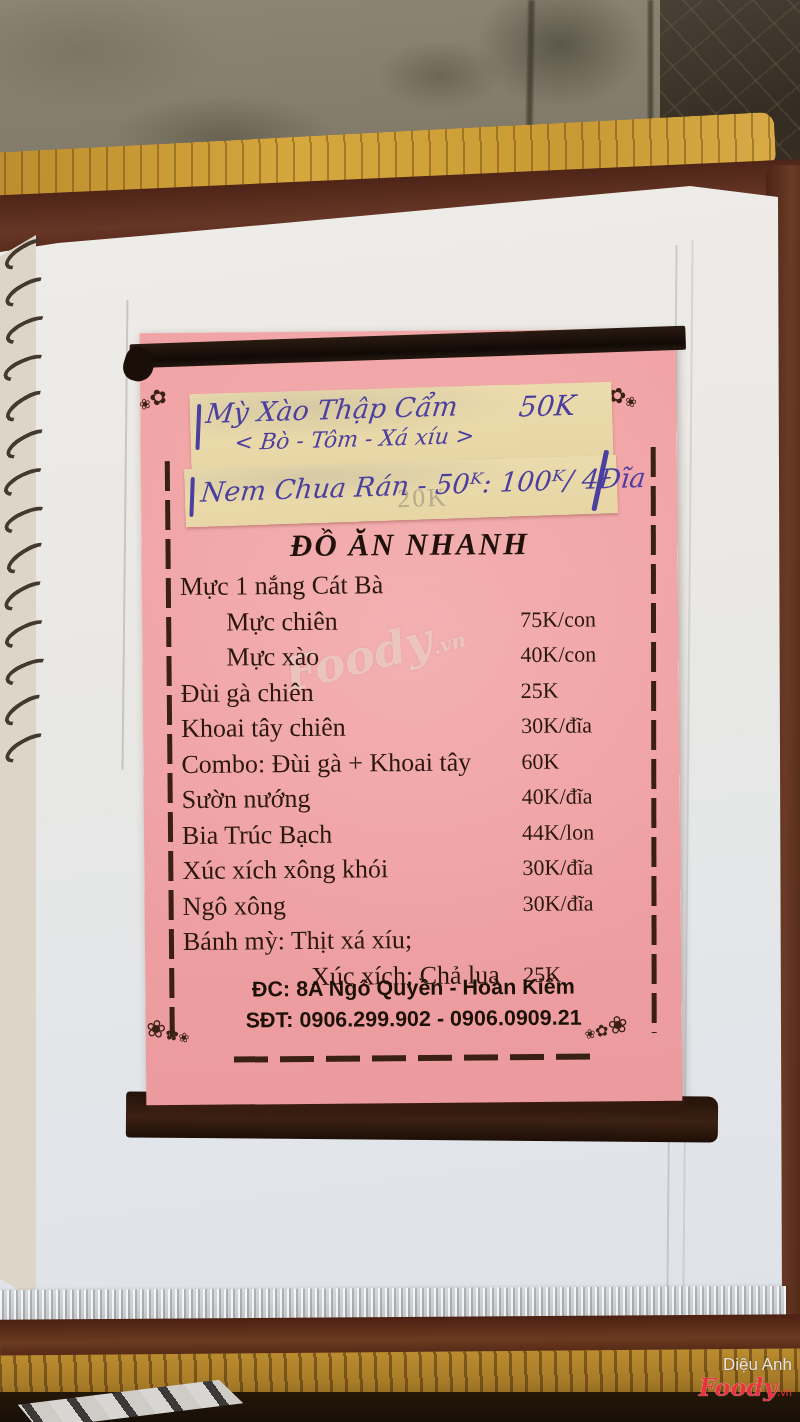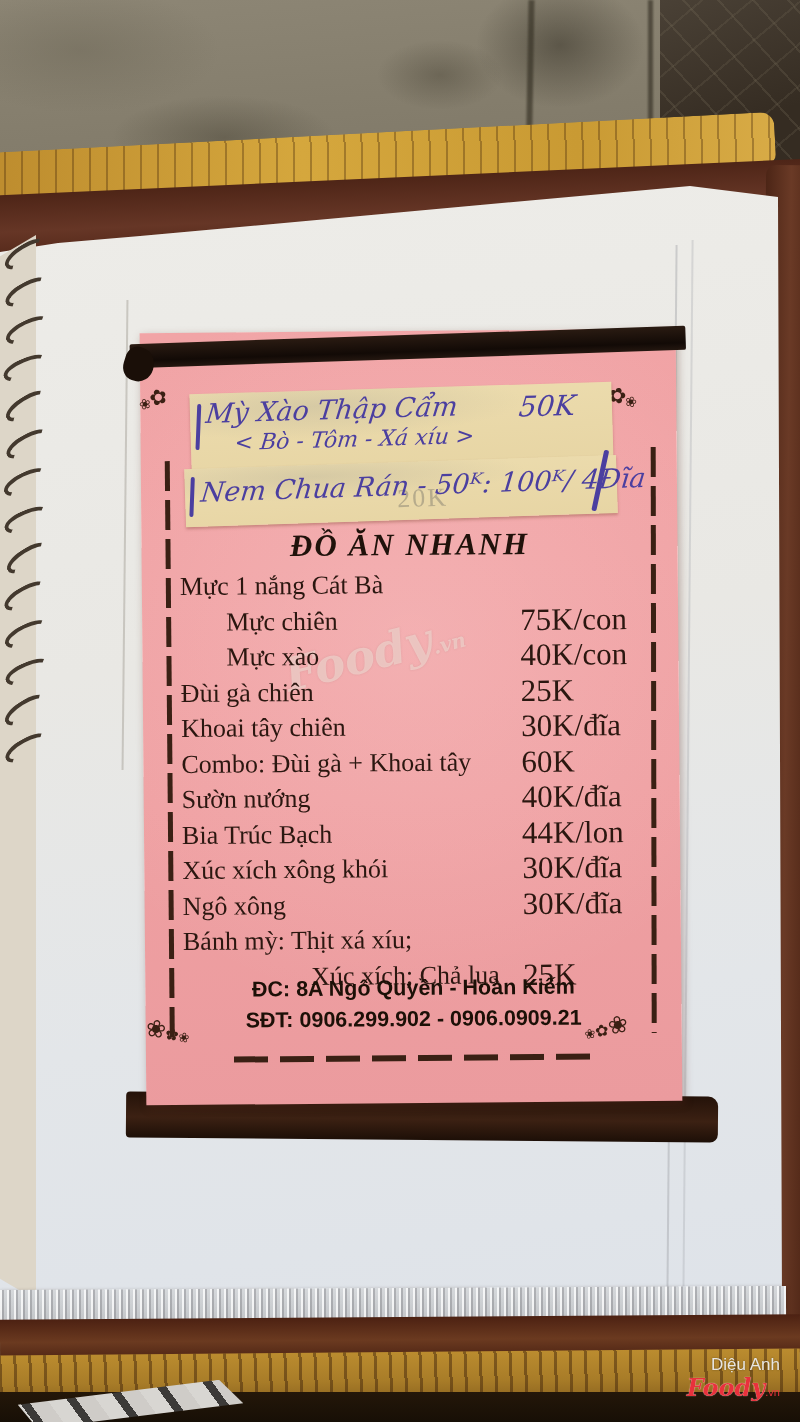--- a/index.html
+++ b/index.html
@@ -113,29 +113,29 @@
   .pt2{left:5px;top:8px;height:40px;transform:rotate(4deg);}
   .pt3{right:14px;top:-6px;height:62px;width:5px;transform:rotate(14deg);}
   .ghost20k{left:212px;top:22px;font-size:26px;color:rgba(90,90,90,.35);letter-spacing:2px;position:absolute;}
 
   
   .menu-title{left:0;top:196px;width:100%;text-align:center;
     font-size:31px;font-weight:bold;font-style:italic;letter-spacing:2px;color:#20120b;}
   .menu-body{left:38px;top:238px;width:462px;}
   .menu-row{position:relative;display:block;line-height:32.5px;width:100%;}
   .menu-row .nm{position:static;font-size:26px;color:#2b1710;white-space:nowrap;}
-  .menu-row .pr{left:340px;top:0;font-size:31px;color:#2b1710;white-space:nowrap;}
+  .menu-row .pr{left:340px;top:0;font-size:22px;color:#2b1710;white-space:nowrap;}
   .ind1 .nm{margin-left:46px;display:inline-block;}
   .ind2 .nm{margin-left:128px;display:inline-block;}
   .menu-footer{left:0;top:642px;width:100%;text-align:center;
     font-family:"Liberation Sans",sans-serif;font-weight:bold;color:#1c1007;}
   .menu-footer .fl{position:static;display:block;font-size:21.5px;line-height:31px;}
 
   
-  .wm-corner{right:20px;top:1356px;text-align:right;line-height:1.1;}
+  .wm-corner{right:8px;top:1356px;text-align:right;line-height:1.1;}
   .wm-author{position:static;display:block;font-family:"Liberation Sans",sans-serif;
     font-size:17px;color:#e8e6e2;text-shadow:0 0 2px rgba(0,0,0,.4);}
   .wm-brand{position:static;display:inline;font-family:"DejaVu Serif",serif;font-style:italic;
     font-weight:bold;font-size:24px;color:#e8323c;text-shadow:0 0 1px #fff;}
   .wm-suffix{position:static;display:inline;font-family:"Liberation Sans",sans-serif;
     font-size:11px;color:#e8323c;}
 </style>
 </head>
 <body>
 

